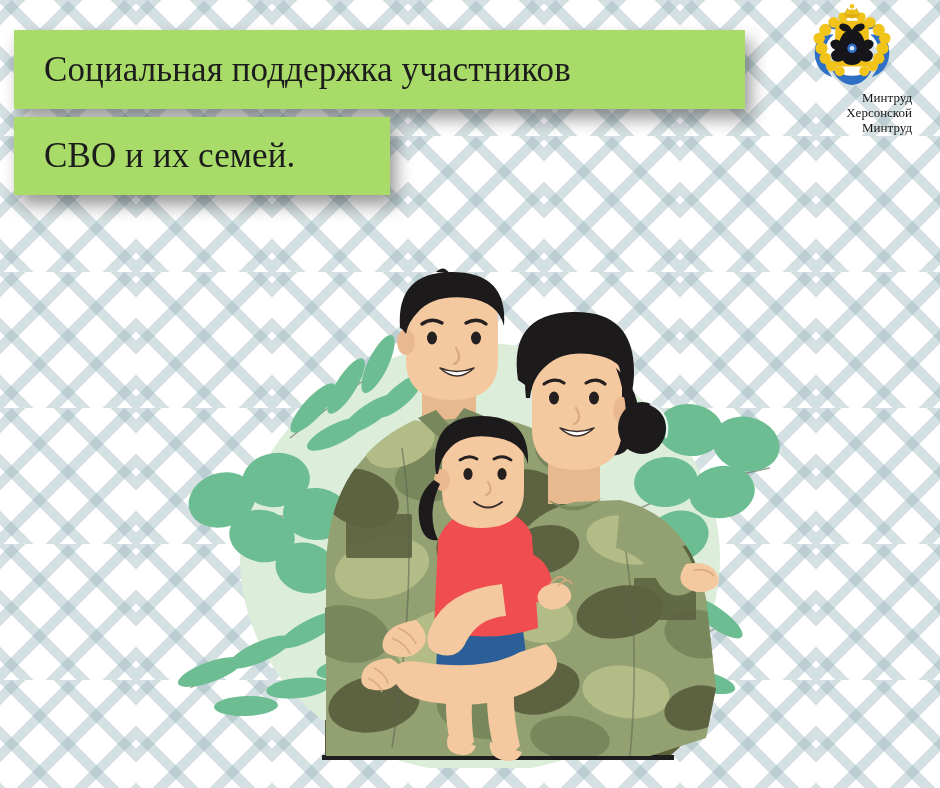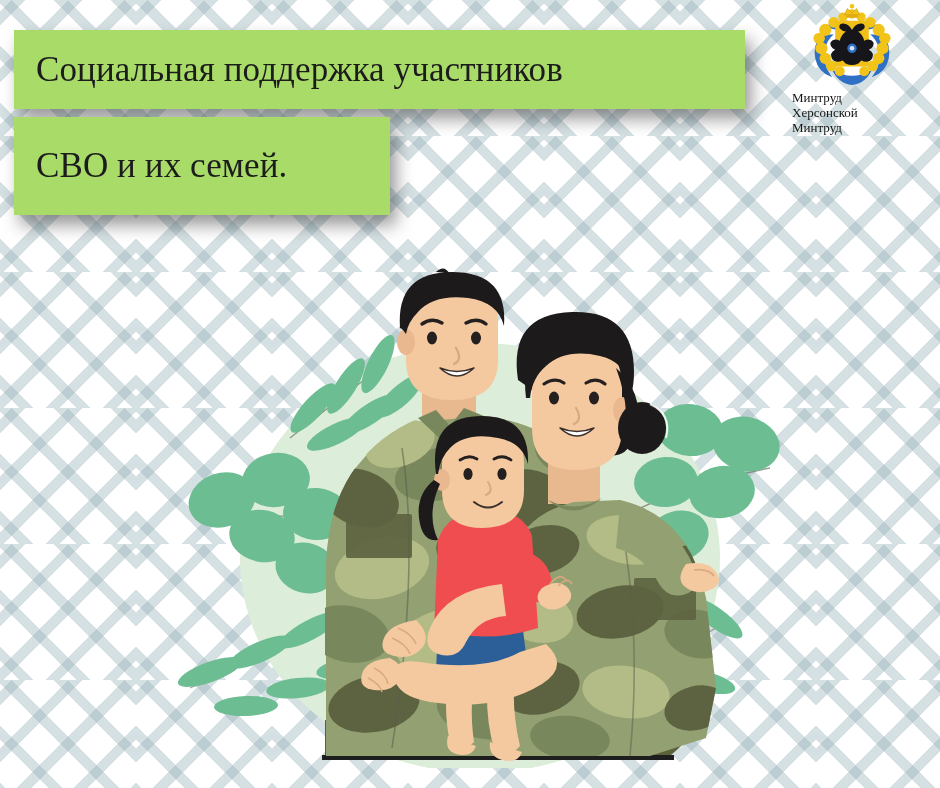--- a/index.html
+++ b/index.html
@@ -46,42 +46,42 @@
     align-items: center;
     z-index: 5;
   }
   .banner-text {
     color: #1c1c1c;
     font-family: "Liberation Serif", "DejaVu Serif", serif;
     font-size: 35px;
     font-weight: 400;
     letter-spacing: 0.1px;
     white-space: nowrap;
-    padding-left: 22px;
+    padding-left: 30px;
   }
   #banner-line-1 {
     left: 14px;
     top: 30px;
     width: 731px;
     height: 79px;
   }
   #banner-line-2 {
     left: 14px;
     top: 117px;
     width: 376px;
-    height: 98px;
+    height: 78px;
   }
 
   
   .logo-block {
     position: absolute;
     right: 28px;
     top: 4px;
     width: 120px;
-    text-align: left;
+    text-align: right;
     z-index: 6;
   }
   .logo-emblem {
     width: 96px;
     height: 84px;
     margin: 0 auto;
     display: block;
   }
   .logo-caption {
     margin-top: 2px;

